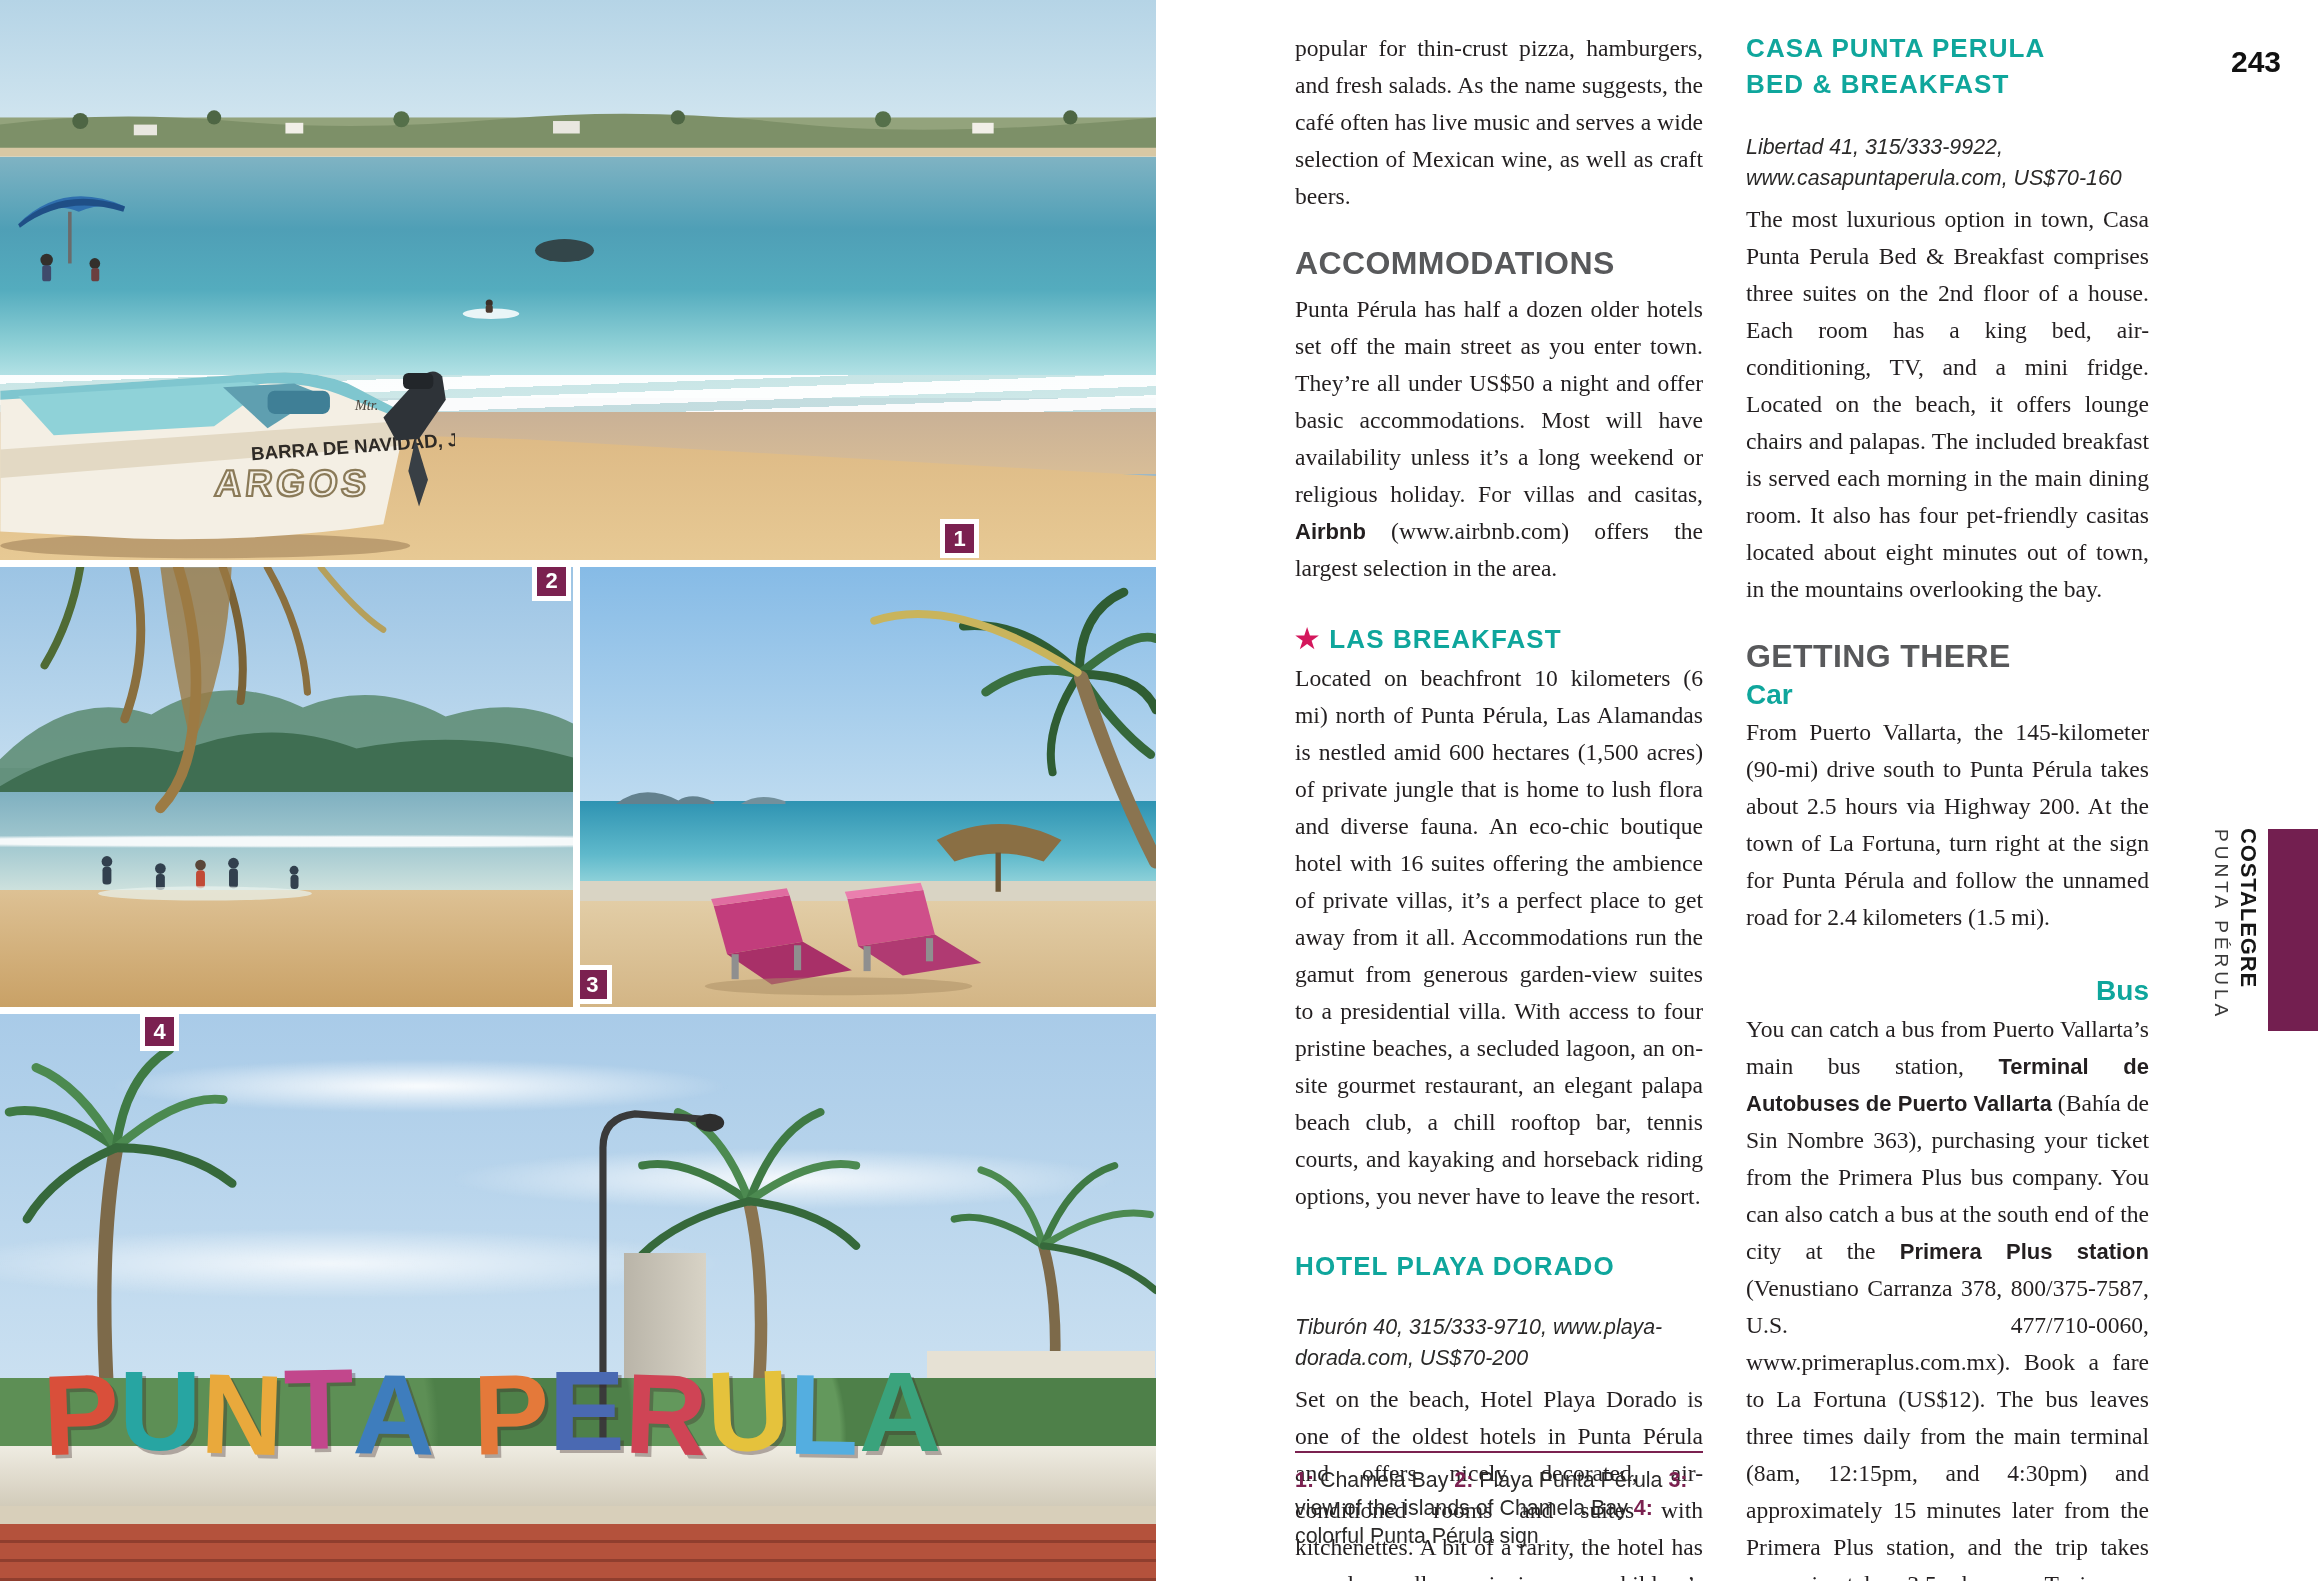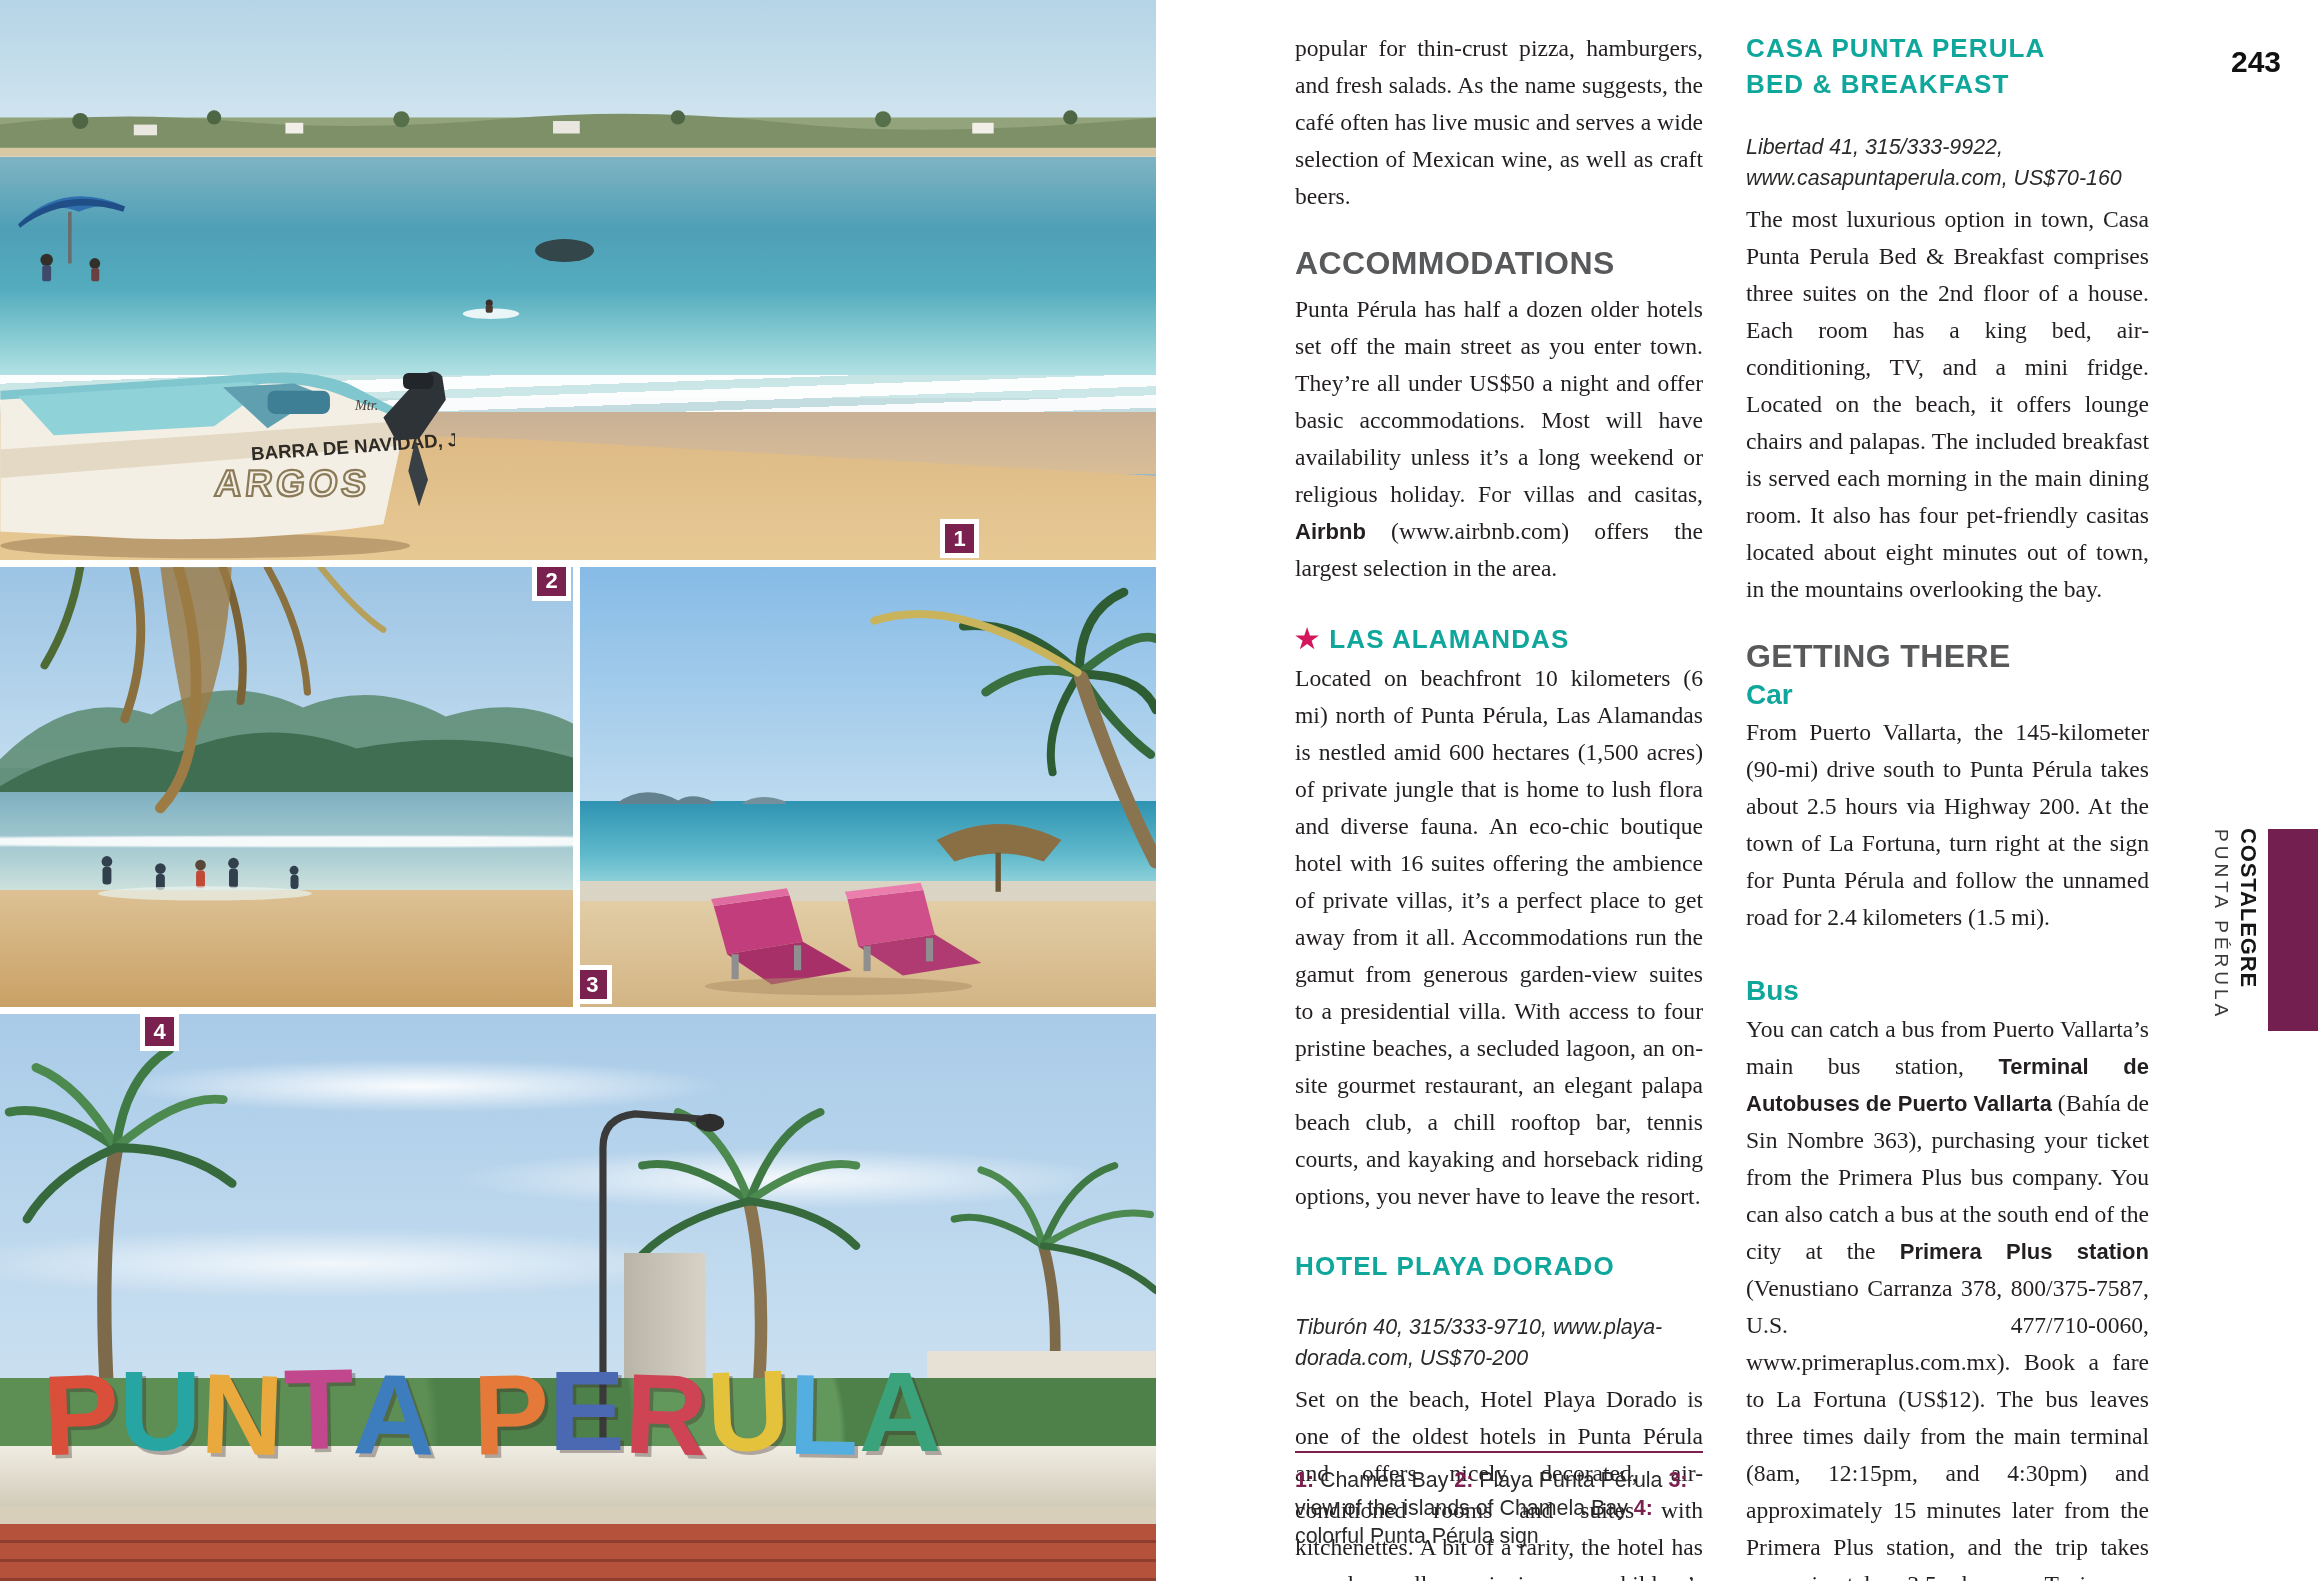--- a/index.html
+++ b/index.html
@@ -321,21 +321,21 @@
   <div class="p4-pave"></div>
   <div class="badge" style="left: 140px; top: -1.8px; background: rgb(123, 33, 80);">4</div>
 </figure>
 
 <section class="col" id="col1">
   <p class="body-p">popular for thin-crust pizza, hamburgers, and fresh salads. As the name suggests, the café often has live music and serves a wide selection of Mexican wine, as well as craft beers.</p>
 
   <h2 class="h-gray">ACCOMMODATIONS</h2>
   <p class="body-p"><span>Punta Pérula has half a dozen older hotels set off the main street as you enter town. They’re all under US$50 a night and offer basic accommodations. Most will have availability unless it’s a long weekend or religious holiday. For villas and casitas, </span><span class="bsans">Airbnb</span><span> (www.airbnb.com) offers the largest selection in the area.</span></p>
 
-  <h3 class="h-teal"><span class="star">★</span><span>LAS ALAMANDAS</span></h3>
+  <h3 class="h-teal"><span class="star">★</span><span>LAS BREAKFAST</span></h3>
   <p class="body-p">Located on beachfront 10 kilometers (6 mi) north of Punta Pérula, Las Alamandas is nestled amid 600 hectares (1,500 acres) of private jungle that is home to lush flora and diverse fauna. An eco-chic boutique hotel with 16 suites offering the ambience of private villas, it’s a perfect place to get away from it all. Accommodations run the gamut from generous garden-view suites to a presidential villa. With access to four pristine beaches, a secluded lagoon, an on-site gourmet restaurant, an elegant palapa beach club, a chill rooftop bar, tennis courts, and kayaking and horseback riding options, you never have to leave the resort.</p>
 
   <h3 class="h-teal">HOTEL PLAYA DORADO</h3>
   <p class="addr">Tiburón 40, 315/333-9710, www.playa-dorada.com, US$70-200</p>
   <p class="body-p">Set on the beach, Hotel Playa Dorado is one of the oldest hotels in Punta Pérula and offers nicely decorated, air-conditioned rooms and suites with kitchenettes. A bit of a rarity, the hotel has a pool as well as a picnic area, a children’s area, kayaks, boogie boards, and beach chairs. Breakfast is included.</p>
 
   <div class="caption">
     <b>1:</b><span> Chamela Bay </span><b>2:</b><span> Playa Punta Pérula </span><b>3:</b><span> view of the islands of Chamela Bay </span><b>4:</b><span> colorful Punta Pérula sign</span>
   </div>
 </section>
@@ -345,21 +345,21 @@
       <span style="display:block">CASA PUNTA PERULA</span>
       <span style="display:block">BED &amp; BREAKFAST</span>
     </h3>
   <p class="addr">Libertad 41, 315/333-9922, www.casapuntaperula.com, US$70-160</p>
   <p class="body-p">The most luxurious option in town, Casa Punta Perula Bed &amp; Breakfast comprises three suites on the 2nd floor of a house. Each room has a king bed, air-conditioning, TV, and a mini fridge. Located on the beach, it offers lounge chairs and palapas. The included breakfast is served each morning in the main dining room. It also has four pet-friendly casitas located about eight minutes out of town, in the mountains overlooking the bay.</p>
 
   <h2 class="h-gray">GETTING THERE</h2>
   <h4 class="h-teal-sm" style="margin-top:-5.4px;">Car</h4>
   <p class="body-p">From Puerto Vallarta, the 145-kilometer (90-mi) drive south to Punta Pérula takes about 2.5 hours via Highway 200. At the town of La Fortuna, turn right at the sign for Punta Pérula and follow the unnamed road for 2.4 kilometers (1.5 mi).</p>
 
-  <h4 class="h-teal-sm" style="margin-top:39px;">Bus</h4>
+  <h4 class="h-teal-sm" style="margin-top:39px;text-align:right;">Bus</h4>
   <p class="body-p"><span>You can catch a bus from Puerto Vallarta’s main bus station, </span><span class="bsans">Terminal de Autobuses de Puerto Vallarta</span><span> (Bahía de Sin Nombre 363), purchasing your ticket from the Primera Plus bus company. You can also catch a bus at the south end of the city at the </span><span class="bsans">Primera Plus station</span><span> (Venustiano Carranza 378, 800/375-7587, U.S. 477/710-0060, www.primeraplus.com.mx). Book a fare to La Fortuna (US$12). The bus leaves three times daily from the main terminal (8am, 12:15pm, and 4:30pm) and approximately 15 minutes later from the Primera Plus station, and the trip takes approximately 3.5 hours. Taxis are available in La Fortuna to drive you the short distance to Punta Pérula (US$2.60).</span></p>
 </section>
 
 <div id="pagenum">243</div>
 <div class="vtext" id="vt-region">COSTALEGRE</div>
 <div class="vtext" id="vt-place">PUNTA PÉRULA</div>
 <div id="vt-bar" style="background: rgb(115, 31, 80);"></div>
 
 
 </body></html>

